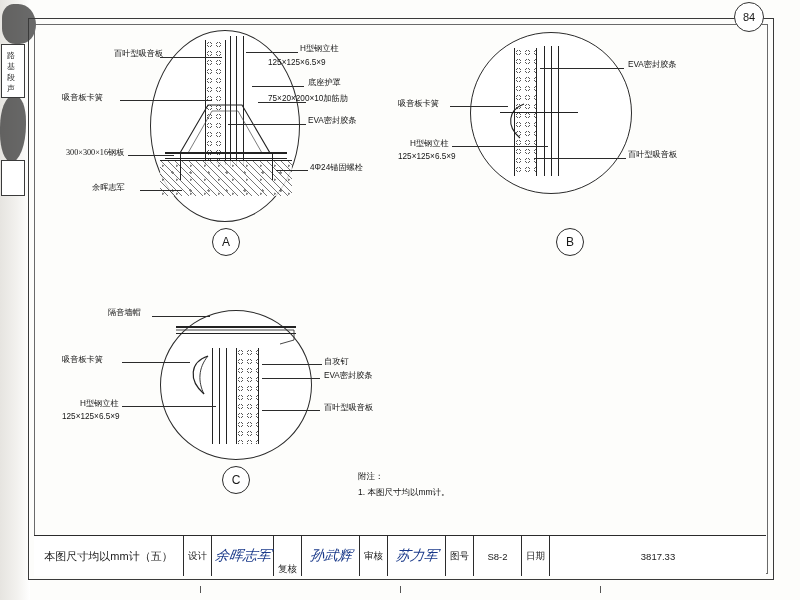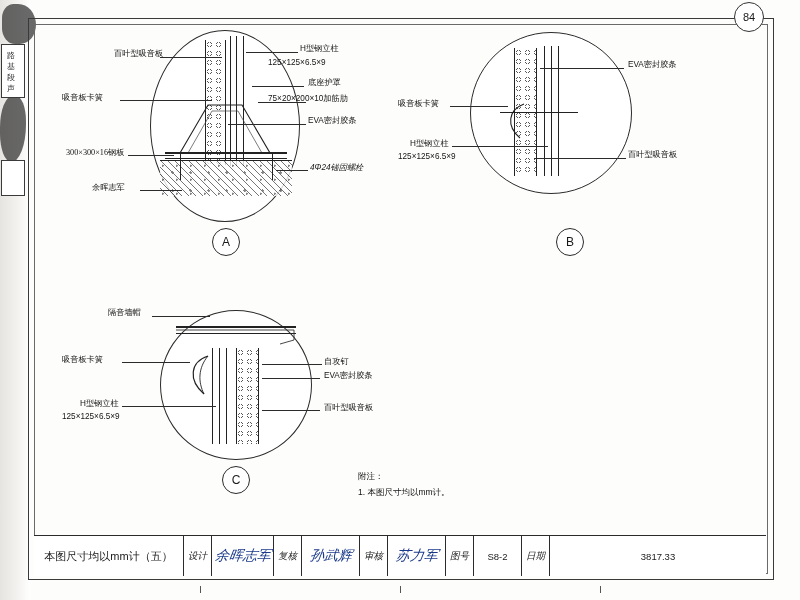--- a/index.html
+++ b/index.html
@@ -91,21 +91,21 @@
   .tb .cell{
     border-right:1.1px solid #2b2b2b;display:flex;align-items:center;justify-content:center;
     font-size:9.5px;text-align:center;padding:0 4px;box-sizing:border-box;
   }
   .tb .cell:last-child{border-right:none;}
   .tb .two-line{flex-direction:column;line-height:1.35;gap:1px;}
   .sign{
     font-family:"Liberation Serif", serif;font-size:14px;color:#1b3a8a;
     font-style:italic;transform:skewX(-8deg);white-space:nowrap;
   }
-  .tb-label{font-size:9.5px;font-style:italic;}
+  .tb-label{font-size:9.5px;}
   
   .tick{position:absolute;background:#555;width:1px;height:7px;}
 </style>
 </head>
 <body>
 
 <div class="sheet">
 
   <div class="scan-edge"></div>
   <div class="scan-smudge" style="left:2px;top:4px;width:34px;height:40px;"></div>
@@ -159,21 +159,21 @@
     <div class="lbl" style="left:114px;top:49px;">百叶型吸音板</div>
     <div class="lbl" style="left:62px;top:93px;">吸音板卡簧</div>
     <div class="lbl" style="left:66px;top:148px;font-family:Liberation Serif, serif;">300×300×16钢板</div>
     <div class="lbl" style="left:92px;top:183px;">余晖志军</div>
 
     <div class="lbl" style="left:300px;top:44px;">H型钢立柱</div>
     <div class="lbl" style="left:268px;top:58px;">125×125×6.5×9</div>
     <div class="lbl" style="left:308px;top:78px;">底座护罩</div>
     <div class="lbl" style="left:268px;top:94px;">75×20×200×10加筋肋</div>
     <div class="lbl" style="left:308px;top:116px;">EVA密封胶条</div>
-    <div class="lbl" style="left:310px;top:163px;font-style:italic;">4Φ24锚固螺栓</div>
+    <div class="lbl" style="left:310px;top:163px;">4Φ24锚固螺栓</div>
 
     <div class="tag" style="left:212px;top:228px;">
       <span>A</span>
     </div>
   </div>
 
   <div class="detail">
     <div class="circle" style="left:470px;top:32px;width:160px;height:160px;"></div>
 
     <div class="honeycomb" style="left:514px;top:48px;width:22px;height:128px;"></div>
@@ -252,21 +252,21 @@
   <div class="tb">
     <div class="cell" style="width:150px;font-size:11px;">
       <span>本图尺寸均以mm计（五）</span>
     </div>
     <div class="cell tb-label" style="width:28px;">
       <span>设计</span>
     </div>
     <div class="cell" style="width:62px;">
       <span class="sign">余晖志军</span>
     </div>
-    <div class="cell tb-label" style="width:28px;">
+    <div class="cell tb-label" style="width:28px;align-items:flex-end;">
       <span>复核</span>
     </div>
     <div class="cell" style="width:58px;">
       <span class="sign">孙武辉</span>
     </div>
     <div class="cell tb-label" style="width:28px;">
       <span>审核</span>
     </div>
     <div class="cell" style="width:58px;">
       <span class="sign">苏力军</span>

